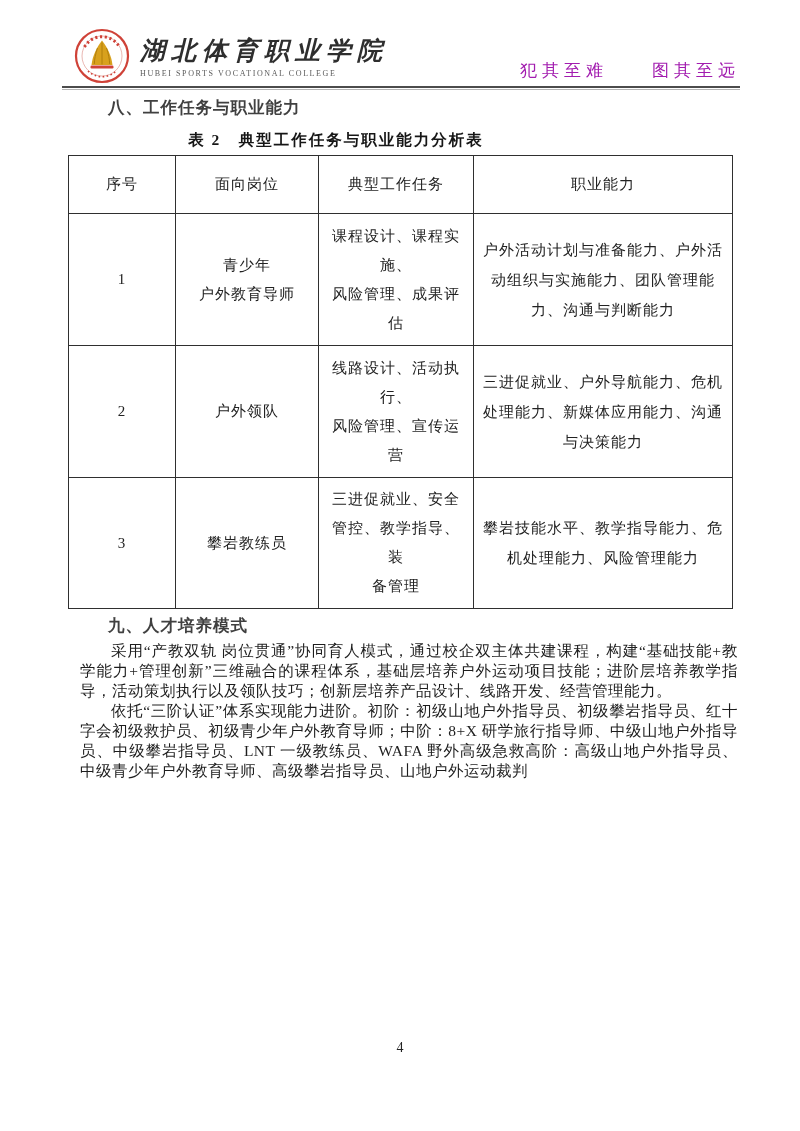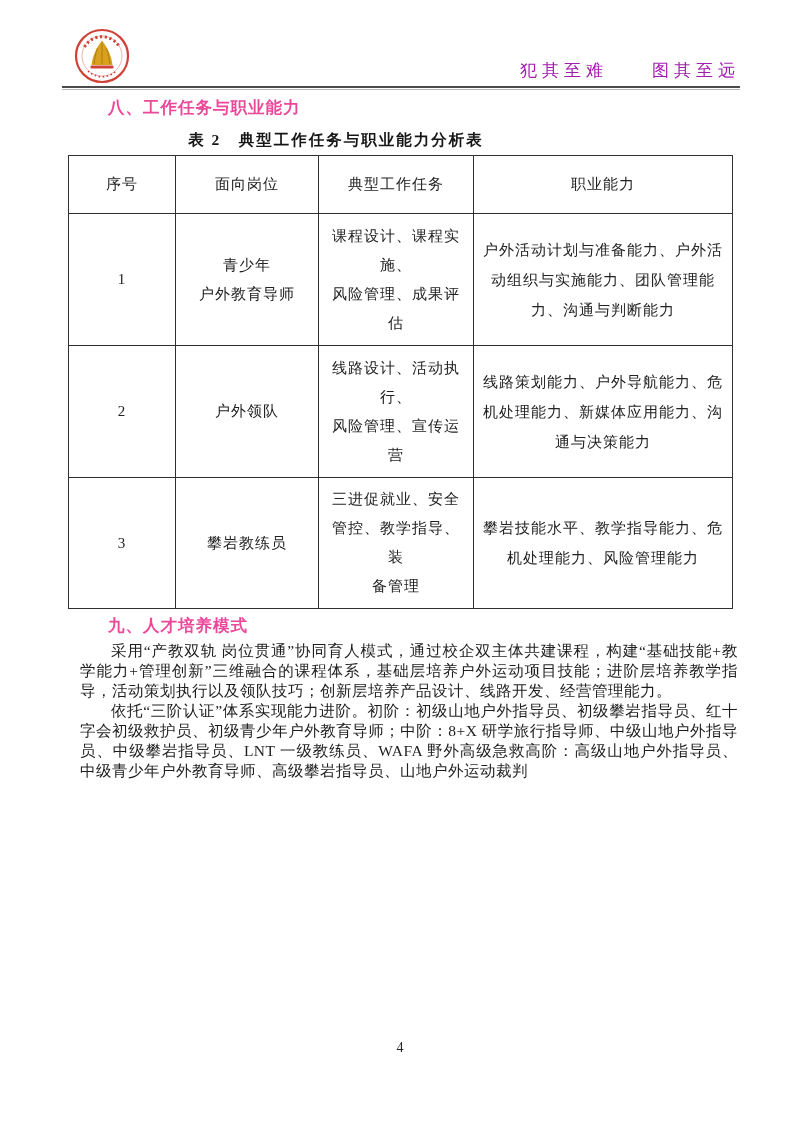--- a/index.html
+++ b/index.html
@@ -33,21 +33,21 @@
     font-size:17px; letter-spacing:5px; color:#a21caf;
     white-space:nowrap;
   }
   .header-rule-thick { position:absolute; left:0; top:86px; width:678px; height:2px; background:#4c4c4c; }
   .header-rule-thin  { position:absolute; left:0; top:89px; width:678px; height:1px; background:#b5b5b5; }
 
   
   .h-section {
     position:absolute; left:108px;
     font-family:"Liberation Sans","DejaVu Sans",sans-serif;
-    font-weight:bold; font-size:16.5px; color:#ec4899;
+    font-weight:bold; font-size:16.5px; color:#404040;
     letter-spacing:1px; white-space:nowrap;
   }
   .h8 { top:97px; }
   .h9 { top:615px; }
 
   .table-caption {
     position:absolute; left:0; top:130px; width:672px;
     text-align:center; font-weight:bold; font-size:15.5px;
     letter-spacing:2px; color:#161616;
   }
@@ -101,20 +101,24 @@
         <circle cx="28" cy="28" r="20" fill="#ffffff" stroke="#e3a49e" stroke-width="0.8"></circle>
         <path d="M10.5 19 A20 20 0 0 1 45.5 19" fill="none" stroke="#cf4238" stroke-width="3" stroke-dasharray="2.2 2.6"></path>
         <path d="M28 12.5 C22.5 19.5 18.5 28 17.5 37 L38.5 37 C37.5 28 33.5 19.5 28 12.5 Z" fill="#d8a11d"></path>
         <path d="M23.5 20 C21.5 26 20.5 31 20.3 36" stroke="#b07e0d" stroke-width="1" fill="none"></path>
         <path d="M28 14.5 L28 36.5" stroke="#b07e0d" stroke-width="1" fill="none"></path>
         <path d="M32.5 20 C34.5 26 35.5 31 35.7 36" stroke="#b07e0d" stroke-width="1" fill="none"></path>
         <rect x="16.5" y="37.5" width="23" height="3" rx="1.2" fill="#cf4238"></rect>
         <path d="M14 43 A20 20 0 0 0 42 43" fill="none" stroke="#cf4238" stroke-width="1.6" stroke-dasharray="1.6 2.4"></path>
       </svg>
     </div>
+    <div class="brand">
+      <div class="brand-zh">湖北体育职业学院</div>
+      <div class="brand-en">HUBEI SPORTS VOCATIONAL COLLEGE</div>
+    </div>
     <div class="slogan">犯其至难　　图其至远</div>
     <div class="header-rule-thick"></div>
     <div class="header-rule-thin"></div>
   </div>
 
   <div class="h-section h8">八、工作任务与职业能力</div>
   <div class="table-caption">表 2　典型工作任务与职业能力分析表</div>
 
   <table class="analysis-table">
     <colgroup>
@@ -136,21 +140,21 @@
 户外教育导师</td>
       <td class="cell-multiline">课程设计、课程实施、
 风险管理、成果评估</td>
       <td class="cell-just">户外活动计划与准备能力、户外活动组织与实施能力、团队管理能力、沟通与判断能力</td>
     </tr>
     <tr class="data-row-2">
       <td>2</td>
       <td class="cell-multiline">户外领队</td>
       <td class="cell-multiline">线路设计、活动执行、
 风险管理、宣传运营</td>
-      <td class="cell-just">线路策划能力、户外导航能力、危机处理能力、新媒体应用能力、沟通与决策能力</td>
+      <td class="cell-just">三进促就业、户外导航能力、危机处理能力、新媒体应用能力、沟通与决策能力</td>
     </tr>
     <tr class="data-row-3">
       <td>3</td>
       <td class="cell-multiline">攀岩教练员</td>
       <td class="cell-multiline">三进促就业、安全
 管控、教学指导、装
 备管理</td>
       <td class="cell-just">攀岩技能水平、教学指导能力、危机处理能力、风险管理能力</td>
     </tr>
   </tbody>

